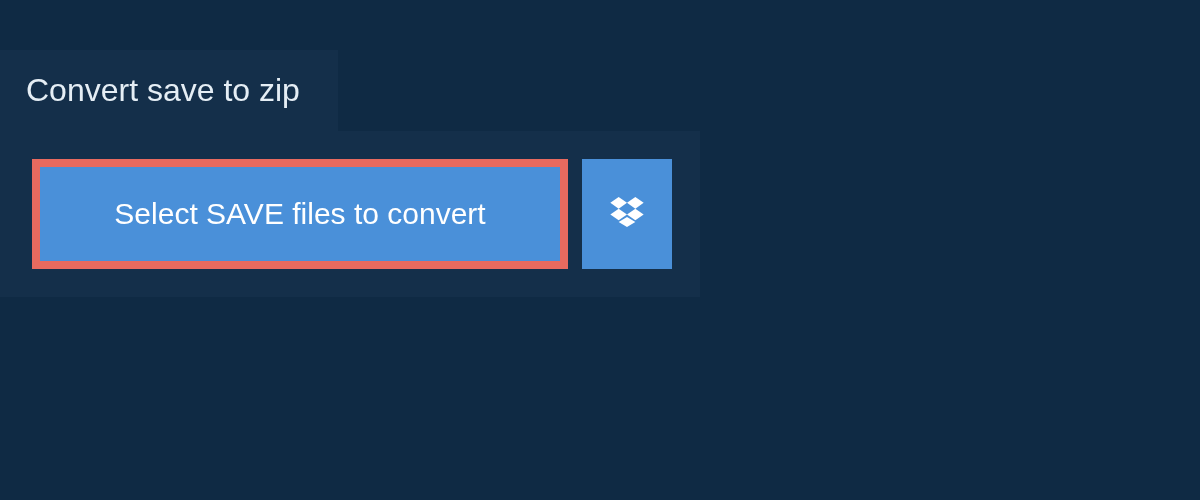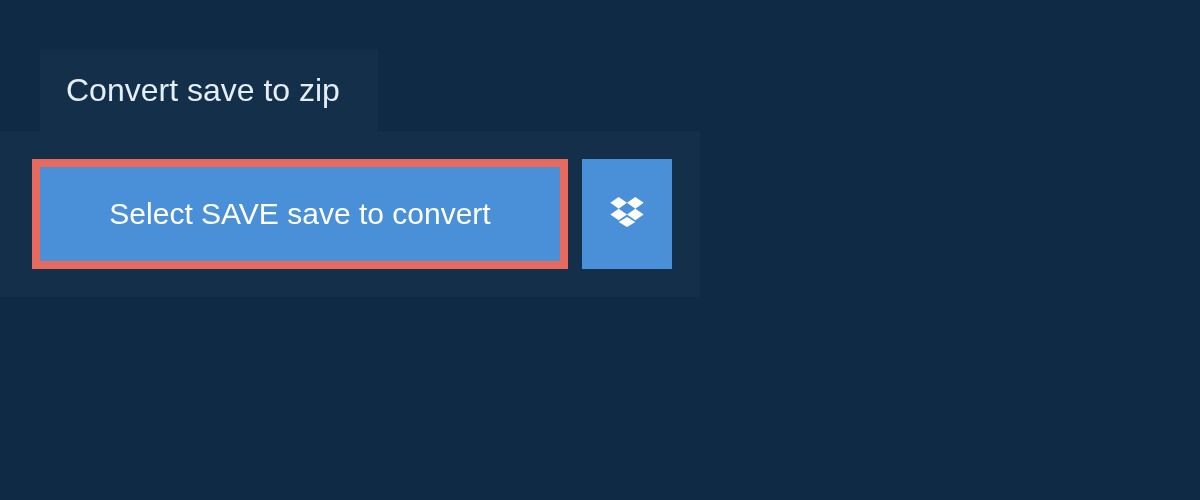--- a/index.html
+++ b/index.html
@@ -10,21 +10,20 @@
     body {
       width: 1200px;
       height: 500px;
       background: #0f2a44;
       font-family: -apple-system, BlinkMacSystemFont, "Segoe UI", Arial, sans-serif;
       overflow: hidden;
     }
     .tab-bar {
       display: flex;
       padding-top: 50px;
-      margin-left: 40px;
     }
     .tab {
       background: #142f4a;
       color: #e5eef5;
       font-size: 32px;
       font-weight: 300;
       padding: 22px 38px 22px 26px;
       display: inline-block;
     }
     .panel {
@@ -66,21 +65,21 @@
 <body>
 
 <div class="tab-bar">
   <div class="tab">
     <span>Convert save to zip</span>
   </div>
 </div>
 
 <div class="panel">
   <div class="select-button">
-    <span>Select SAVE save to convert</span>
+    <span>Select SAVE files to convert</span>
   </div>
   <div class="dropbox-button">
     <span>
       <svg viewBox="0 0 48 48">
         <path d="M14 6 L24 13 L14 20 L4 13 Z M34 6 L44 13 L34 20 L24 13 Z M14 20 L24 27 L14 34 L4 27 Z M34 20 L44 27 L34 34 L24 27 Z M14 36 L24 30 L34 36 L24 42 Z"></path>
       </svg>
     </span>
   </div>
 </div>
 

